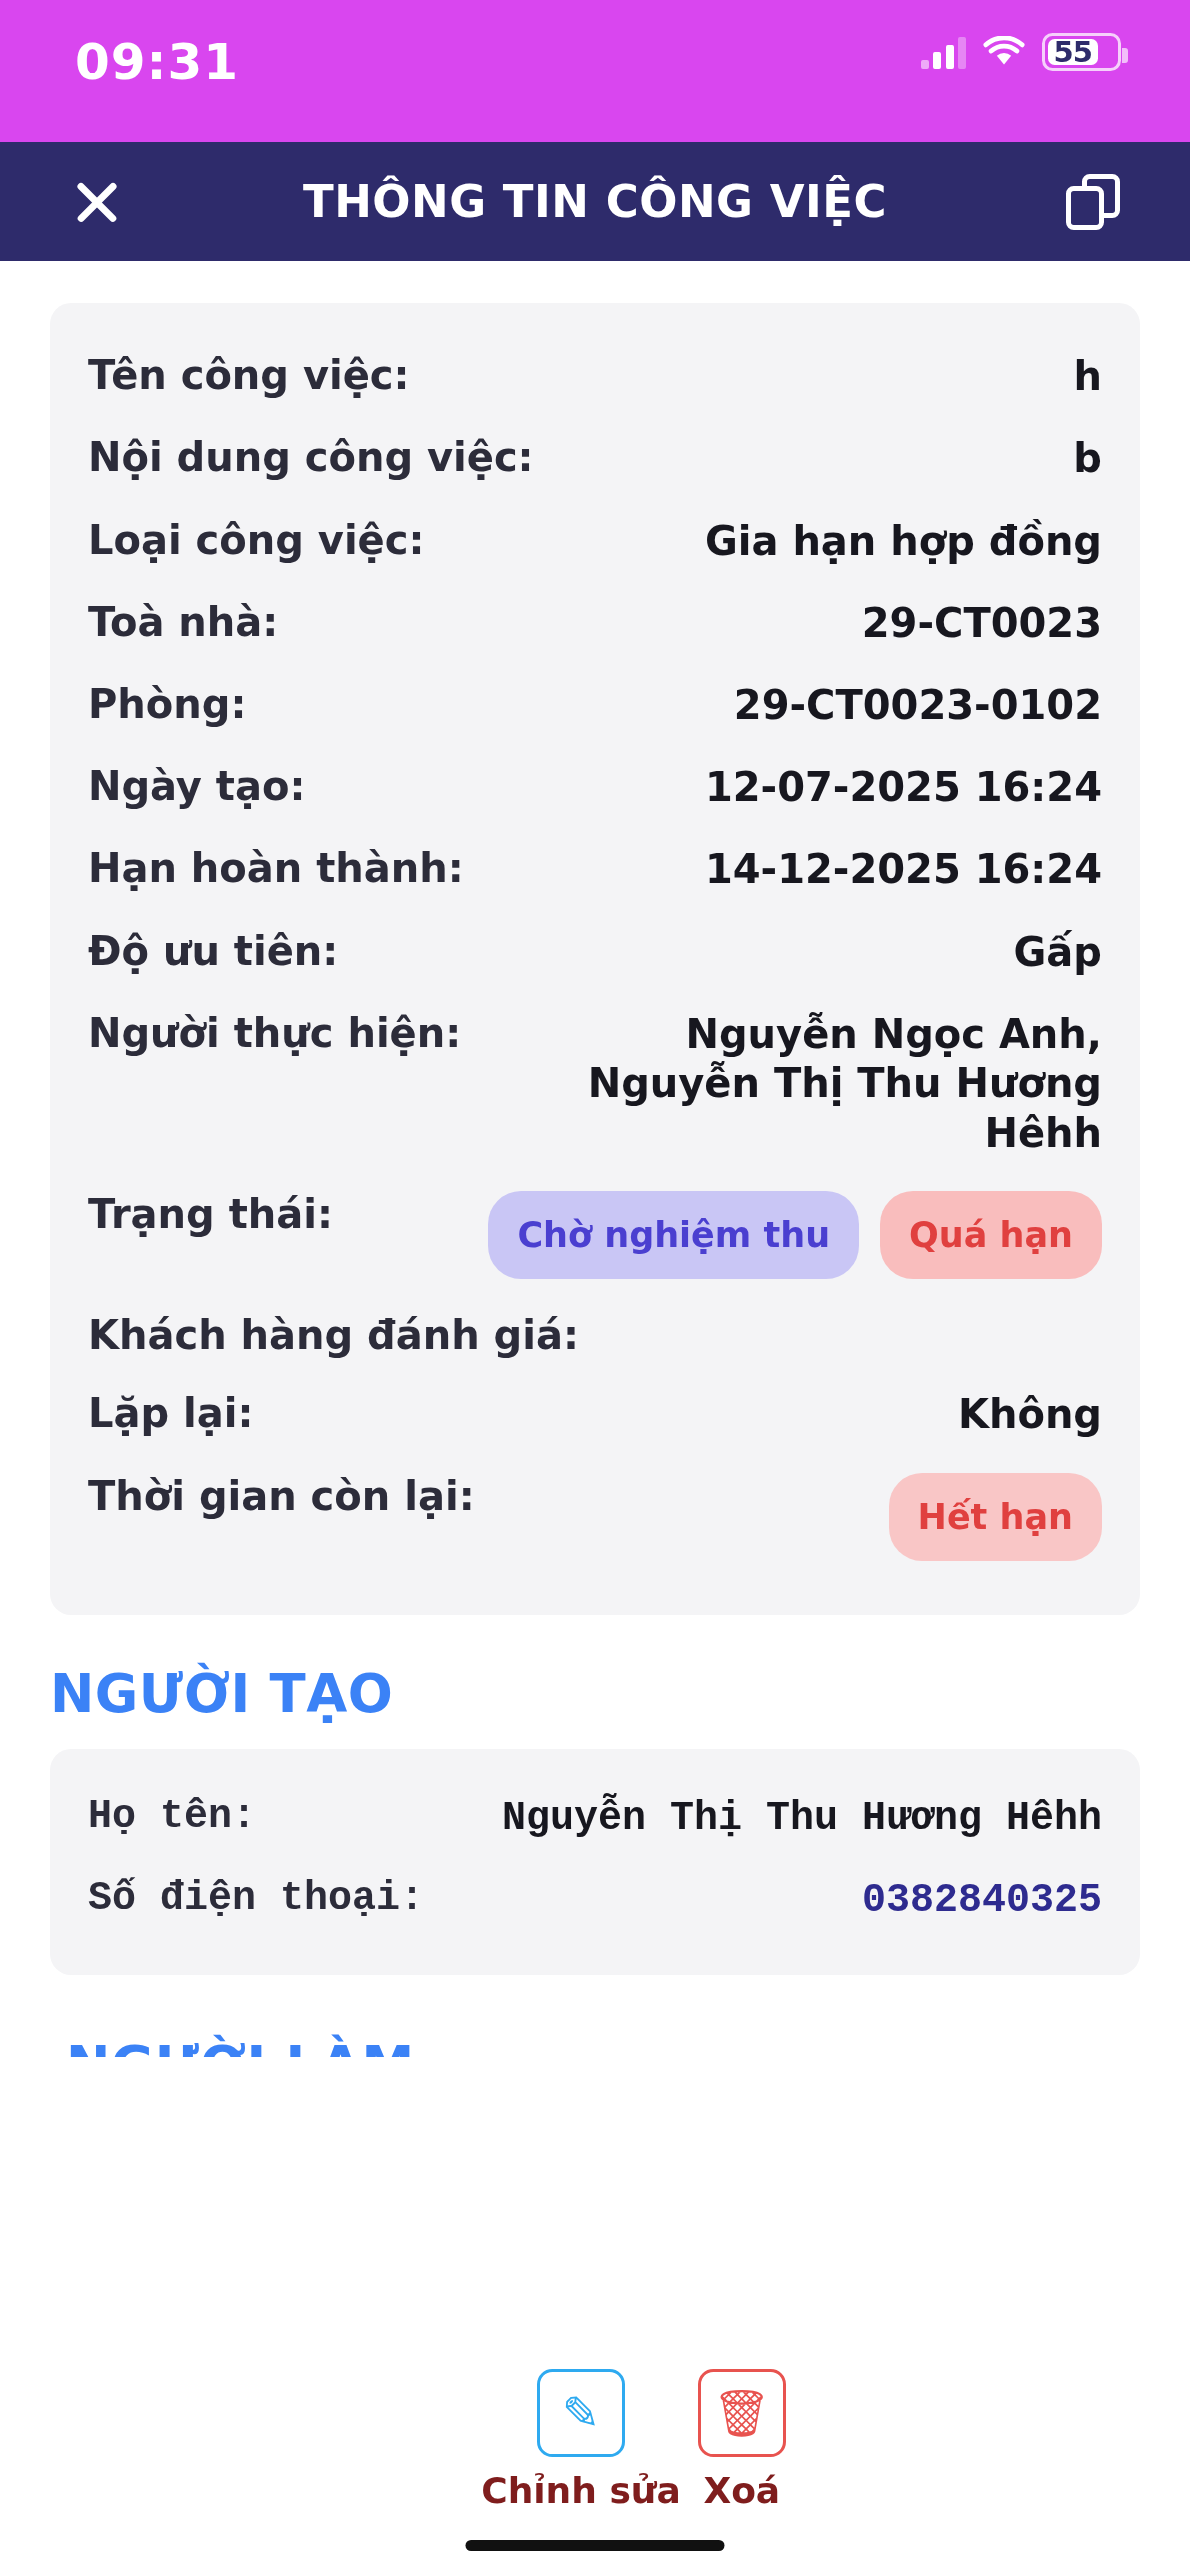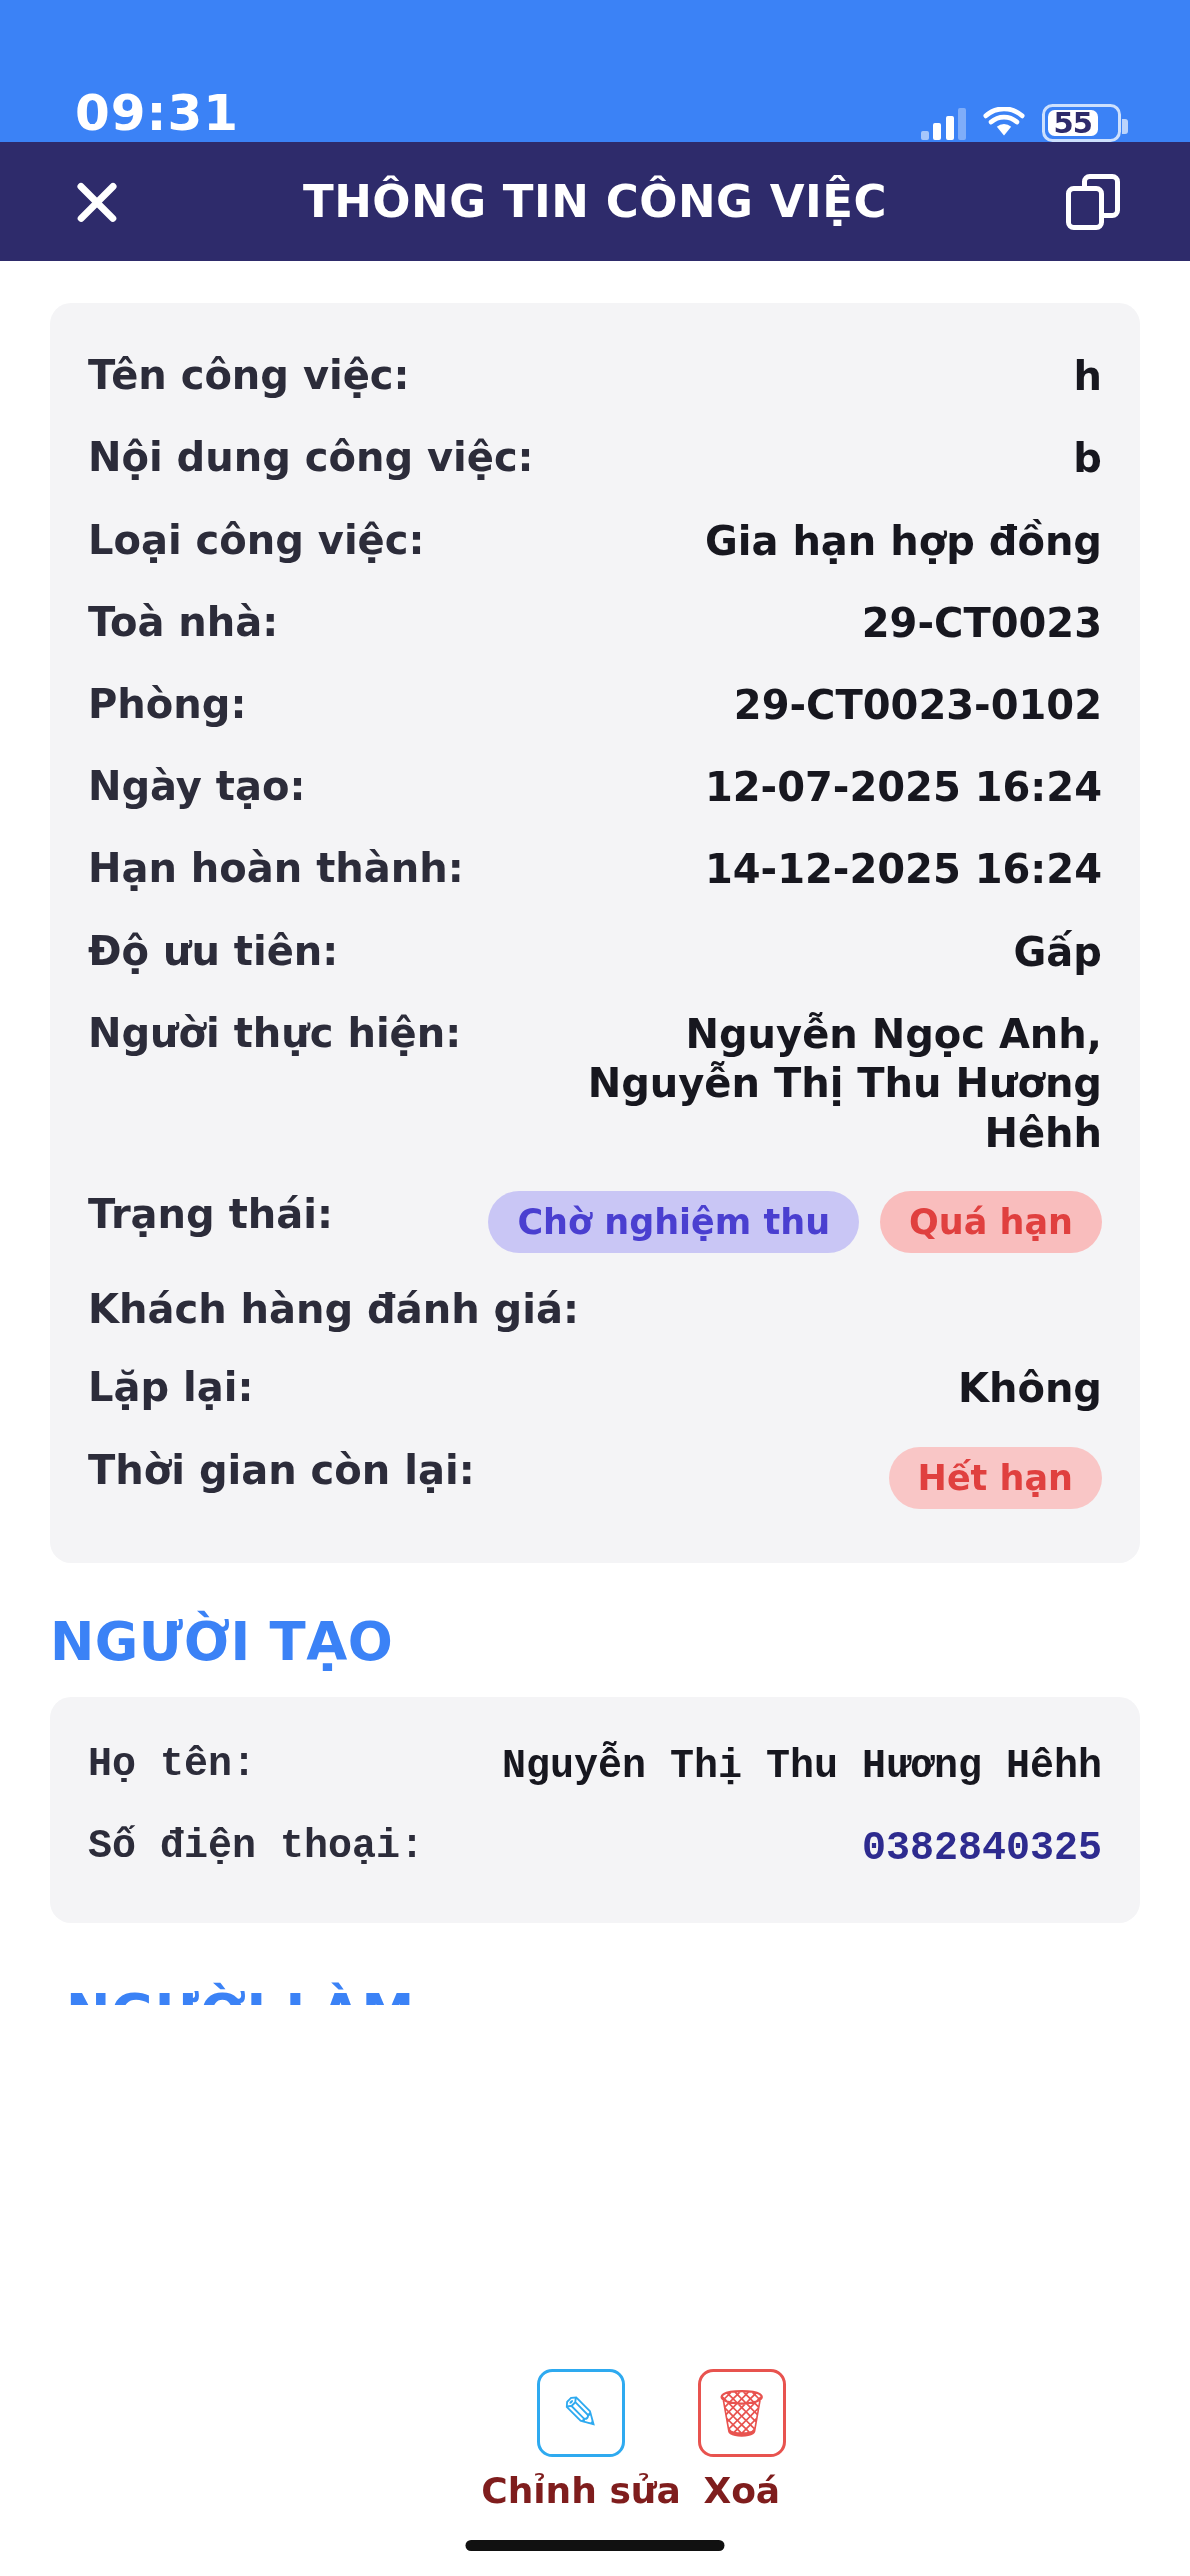--- a/index.html
+++ b/index.html
@@ -6,22 +6,22 @@
   html,body { width:1190px; height:2576px; }
   body {
     font-family:"DejaVu Sans", sans-serif;
     background:#ffffff;
     overflow:hidden;
   }
   #phone { position:relative; width:1190px; height:2576px; background:#ffffff; }
 
   
   .statusbar {
-    height:142px; background:#3b82f6; color:#fff;
-    display:flex; align-items:flex-end; justify-content:space-between;
+    height:142px; background:#d946ef; color:#fff;
+    display:flex; align-items:flex-start; justify-content:space-between;
     padding:33px 69px 0 75px;
   }
   .clock { font-size:50px; font-weight:600; letter-spacing:1px; }
   .status-right { display:flex; align-items:center; gap:17px; }
 
   
   .signal { display:flex; align-items:flex-end; gap:4.8px; height:33px; }
   .signal i { display:block; width:7.7px; background:#fff; border-radius:1.9px; }
   .signal i:nth-child(1){ height:8.6px; opacity:.55; }
   .signal i:nth-child(2){ height:16.3px; }
@@ -85,21 +85,21 @@
     padding:33px 38px 38px 38px; margin-top:42px;
   }
   .row { display:flex; align-items:flex-start; justify-content:space-between; padding:16.3px 0; gap:23px; }
   .label { font-size:40px; font-weight:700; color:#2c2c3a; white-space:nowrap; }
   .value { font-size:40px; font-weight:800; color:#17171f; text-align:right; line-height:1.24; }
   .value.multiline { max-width:575px; }
 
   .badges { display:flex; align-items:center; gap:21px; justify-content:flex-end; flex-wrap:wrap; }
   .badge {
     font-size:35px; font-weight:700; border-radius:33px;
-    padding:11px 29px; white-space:nowrap; display:inline-block;
+    padding:24px 29px; white-space:nowrap; display:inline-block;
   }
   .badge.pending { background:#c9c6f5; color:#4a3fd0; }
   .badge.overdue { background:#f9bdbd; color:#e0403f; }
   .badge.expired { background:#f9c6c6; color:#e0403f; }
 
   .section-title {
     font-size:53px; font-weight:800; color:#3b82f6;
     margin-top:48px; letter-spacing:0.5px;
   }
   .phone-val { color:#2e2b8f; font-weight:800; }

